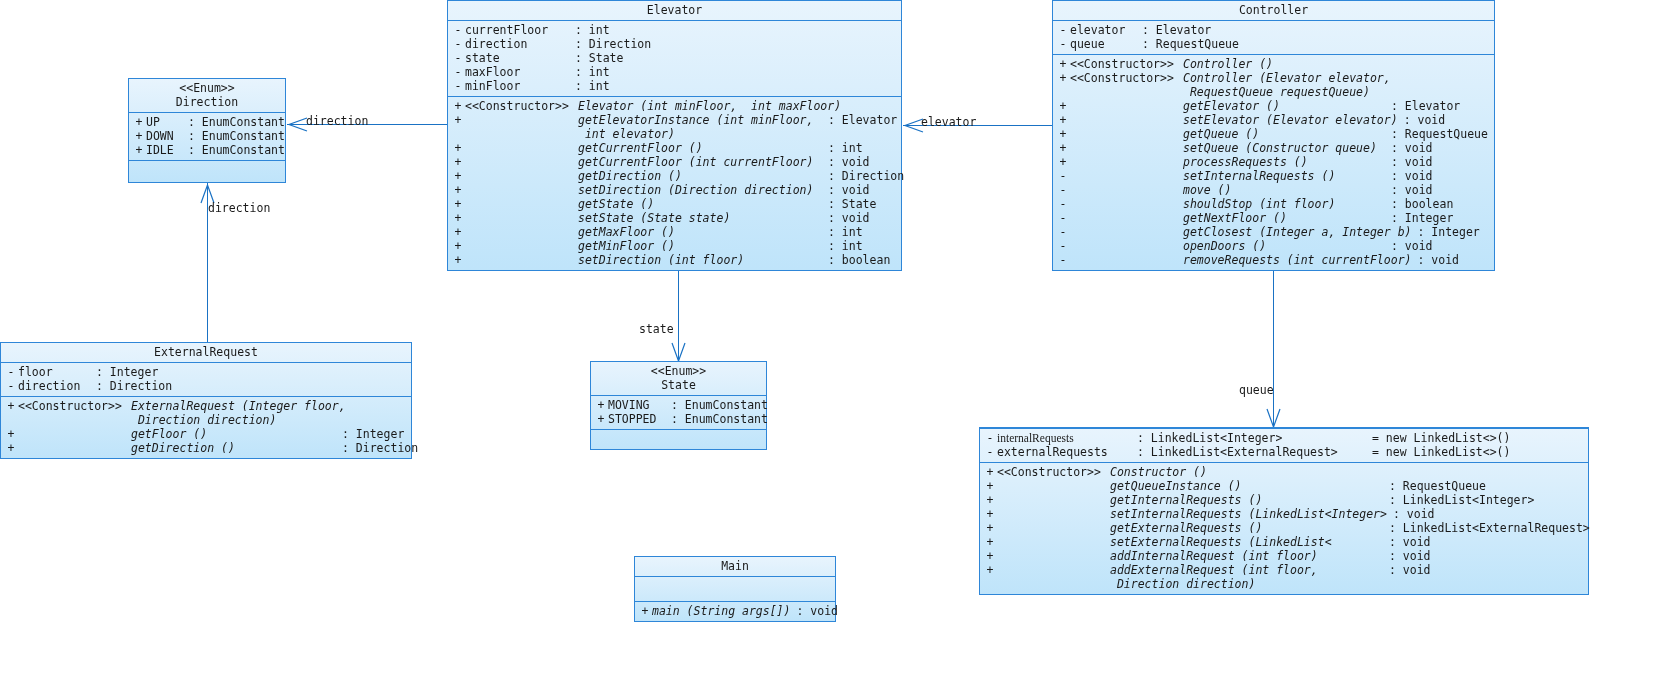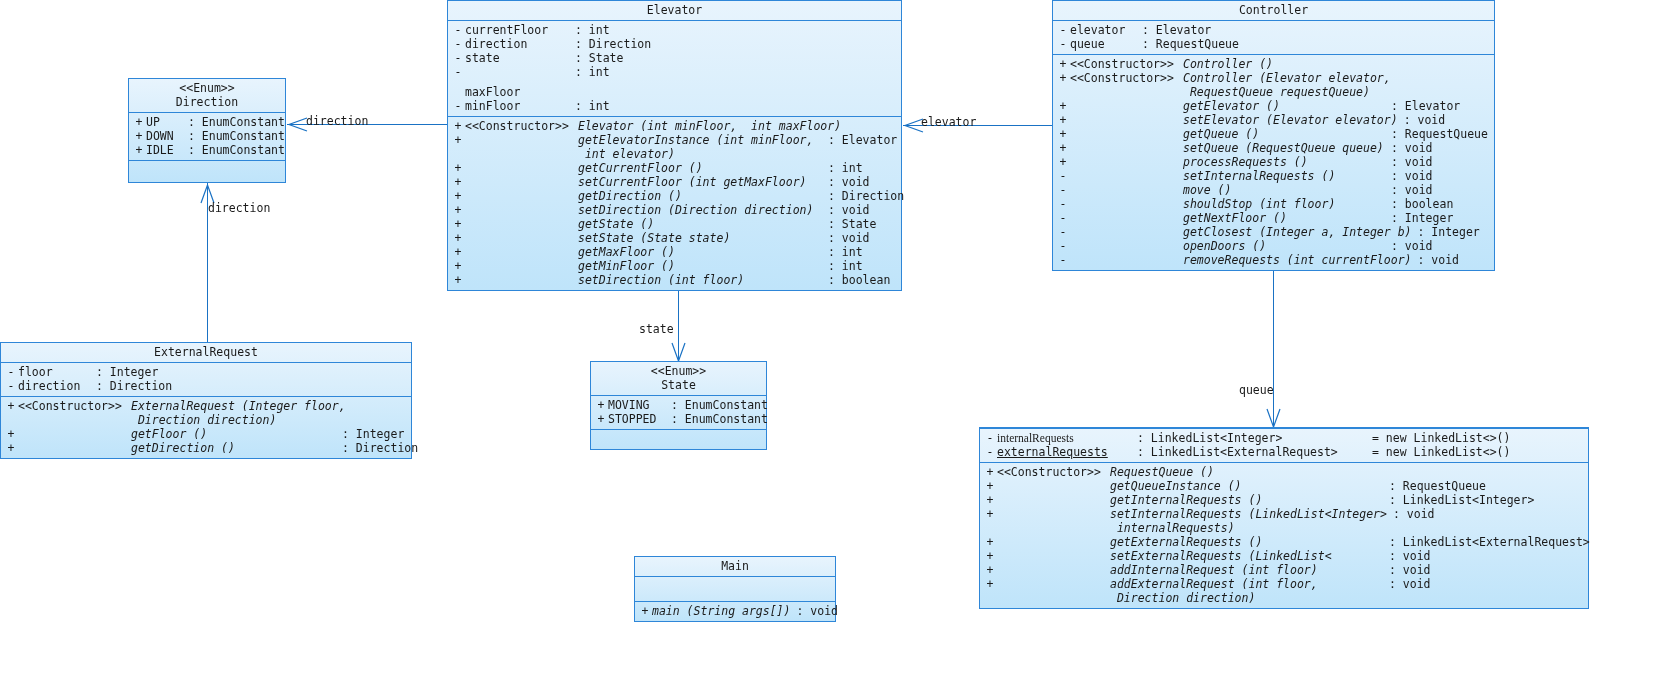--- a/index.html
+++ b/index.html
@@ -151,21 +151,21 @@
         <span class="namecol" style="width:110px;">direction</span>
         <span class="typecol">: Direction</span>
       </div>
       <div class="row">
         <span class="vis">-</span>
         <span class="namecol" style="width:110px;">state</span>
         <span class="typecol">: State</span>
       </div>
       <div class="row">
         <span class="vis">-</span>
-        <span class="namecol" style="width:110px;margin-top:20px;">maxFloor</span>
+        <span class="namecol" style="width:110px;">maxFloor</span>
         <span class="typecol">: int</span>
       </div>
       <div class="row">
         <span class="vis">-</span>
         <span class="namecol" style="width:110px;">minFloor</span>
         <span class="typecol">: int</span>
       </div>
     </div>
     <div class="sep"></div>
     <div class="compartment">
@@ -189,21 +189,21 @@
       </div>
       <div class="row">
         <span class="vis">+</span>
         <span class="stereo" style="width:113px;"></span>
         <span class="sig">getCurrentFloor ()</span>
         <span class="ret" style="width:70px;">: int</span>
       </div>
       <div class="row">
         <span class="vis">+</span>
         <span class="stereo" style="width:113px;"></span>
-        <span class="sig">setCurrentFloor (int getMaxFloor)</span>
+        <span class="sig">getCurrentFloor (int currentFloor)</span>
         <span class="ret" style="width:70px;">: void</span>
       </div>
       <div class="row">
         <span class="vis">+</span>
         <span class="stereo" style="width:113px;"></span>
         <span class="sig">getDirection ()</span>
         <span class="ret" style="width:70px;">: Direction</span>
       </div>
       <div class="row">
         <span class="vis">+</span>
@@ -293,21 +293,21 @@
       </div>
       <div class="row">
         <span class="vis">+</span>
         <span class="stereo" style="width:113px;"></span>
         <span class="sig">getQueue ()</span>
         <span class="ret" style="width:100px;">: RequestQueue</span>
       </div>
       <div class="row">
         <span class="vis">+</span>
         <span class="stereo" style="width:113px;"></span>
-        <span class="sig">setQueue (RequestQueue queue)</span>
+        <span class="sig">setQueue (Constructor queue)</span>
         <span class="ret" style="width:100px;">: void</span>
       </div>
       <div class="row">
         <span class="vis">+</span>
         <span class="stereo" style="width:113px;"></span>
         <span class="sig">processRequests ()</span>
         <span class="ret" style="width:100px;">: void</span>
       </div>
       <div class="row">
         <span class="vis">-</span>
@@ -447,31 +447,31 @@
     <div class="sep"></div>
     <div class="compartment">
       <div class="row">
         <span class="vis">-</span>
         <span class="namecol" style="width:140px;font-family:Liberation Serif, serif;">internalRequests</span>
         <span class="typecol" style="width:235px;">: LinkedList&lt;Integer&gt;</span>
         <span class="initcol">= new LinkedList&lt;&gt;()</span>
       </div>
       <div class="row">
         <span class="vis">-</span>
-        <span class="namecol" style="width:140px;text-decoration:underline;">externalRequests</span>
+        <span class="namecol" style="width:140px;">externalRequests</span>
         <span class="typecol" style="width:235px;">: LinkedList&lt;ExternalRequest&gt;</span>
         <span class="initcol">= new LinkedList&lt;&gt;()</span>
       </div>
     </div>
     <div class="sep"></div>
     <div class="compartment">
       <div class="row">
         <span class="vis">+</span>
         <span class="stereo" style="width:113px;">&lt;&lt;Constructor&gt;&gt;</span>
-        <span class="sig">RequestQueue ()</span>
+        <span class="sig">Constructor ()</span>
         <span class="ret" style="width:196px;"></span>
       </div>
       <div class="row">
         <span class="vis">+</span>
         <span class="stereo" style="width:113px;"></span>
         <span class="sig">getQueueInstance ()</span>
         <span class="ret" style="width:196px;">: RequestQueue</span>
       </div>
       <div class="row">
         <span class="vis">+</span>
@@ -479,26 +479,20 @@
         <span class="sig">getInternalRequests ()</span>
         <span class="ret" style="width:196px;">: LinkedList&lt;Integer&gt;</span>
       </div>
       <div class="row">
         <span class="vis">+</span>
         <span class="stereo" style="width:113px;"></span>
         <span class="sig">setInternalRequests (LinkedList&lt;Integer&gt;</span>
         <span class="ret" style="width:196px;">: void</span>
       </div>
       <div class="row">
-        <span class="vis"></span>
-        <span class="stereo" style="width:113px;"></span>
-        <span class="sig"> internalRequests)</span>
-        <span class="ret" style="width:196px;"></span>
-      </div>
-      <div class="row">
         <span class="vis">+</span>
         <span class="stereo" style="width:113px;"></span>
         <span class="sig">getExternalRequests ()</span>
         <span class="ret" style="width:196px;">: LinkedList&lt;ExternalRequest&gt;</span>
       </div>
       <div class="row">
         <span class="vis">+</span>
         <span class="stereo" style="width:113px;"></span>
         <span class="sig">setExternalRequests (LinkedList&lt;</span>
         <span class="ret" style="width:196px;">: void</span>

